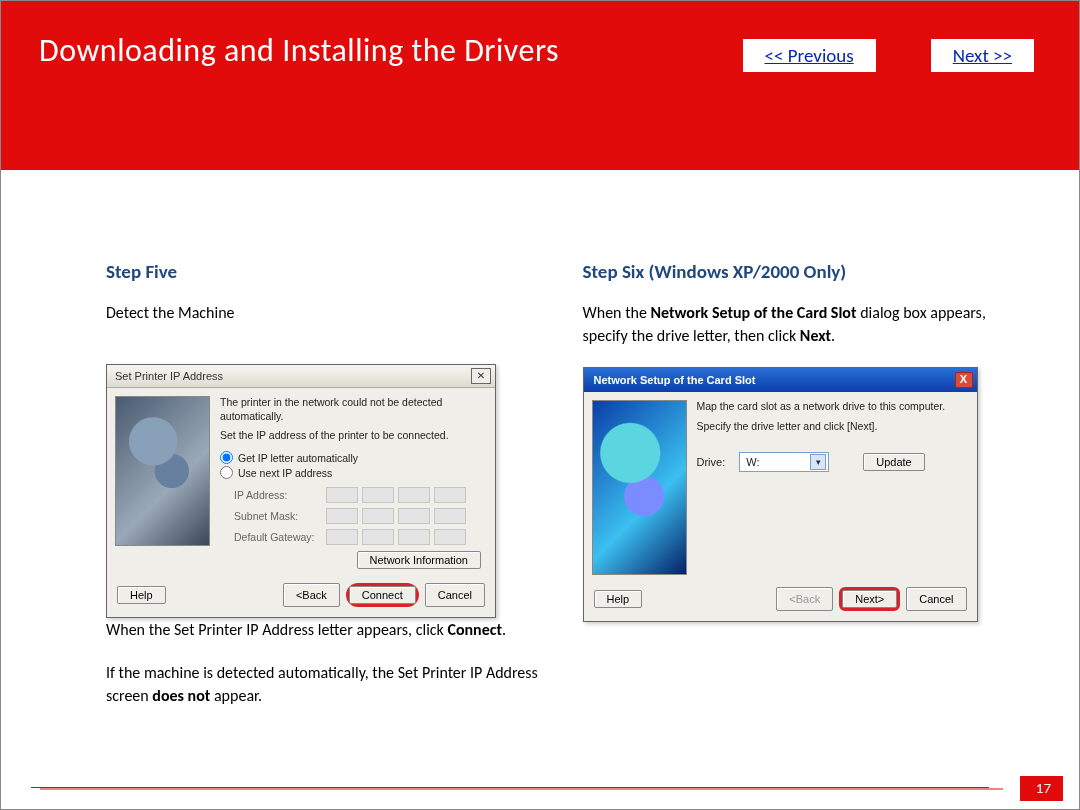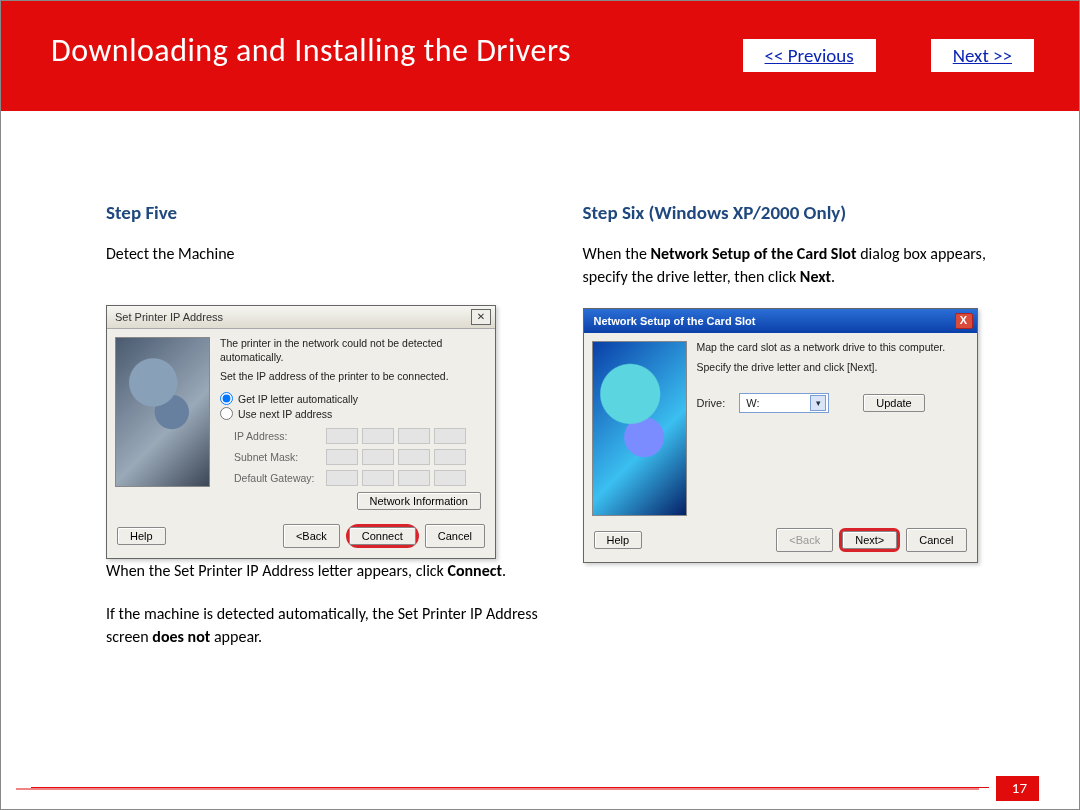--- a/index.html
+++ b/index.html
@@ -8,22 +8,22 @@
     width: 1080px;
     height: 810px;
     background: #fff;
     border: 1px solid #888;
     position: relative;
     overflow: hidden;
   }
   .header {
     background: #e20b0b;
     color: #fff;
-    height: 110px;
-    padding: 30px 45px 0 50px;
+    height: 169px;
+    padding: 30px 45px 0 38px;
     display: flex;
     justify-content: space-between;
     align-items: flex-start;
   }
   .header h1 {
     font-weight: 400;
     font-size: 32px;
     letter-spacing: .5px;
   }
   .nav-links {
@@ -140,21 +140,21 @@
     width:90px; height:20px; font-size:11px;
     border:1px solid #7a9ed6; background:#fff;
     display:flex; align-items:center; justify-content:space-between;
     padding:0 2px 0 6px;
   }
   .drive-select .chev {
     width:16px;height:16px;border:1px solid #7a9ed6;background:#d9e5f7;
     font-size:9px; line-height:14px; text-align:center; color:#234;
   }
   .page-number {
-    position:absolute; bottom:8px; right:40px;
+    position:absolute; bottom:8px; right:16px;
     background:#e20b0b; color:#fff;
     font-size:15px; padding:3px 12px 4px 16px;
   }
   .page-number::before{
     content:""; position:absolute; left:-980px; top:50%; right:60px;
     border-top:1px solid #e20b0b; transform:translateY(-50%);
   }
   .footer-line{
     position:absolute; left:30px; right:90px; bottom:21px;
     height:1px; background:#e20b0b;

